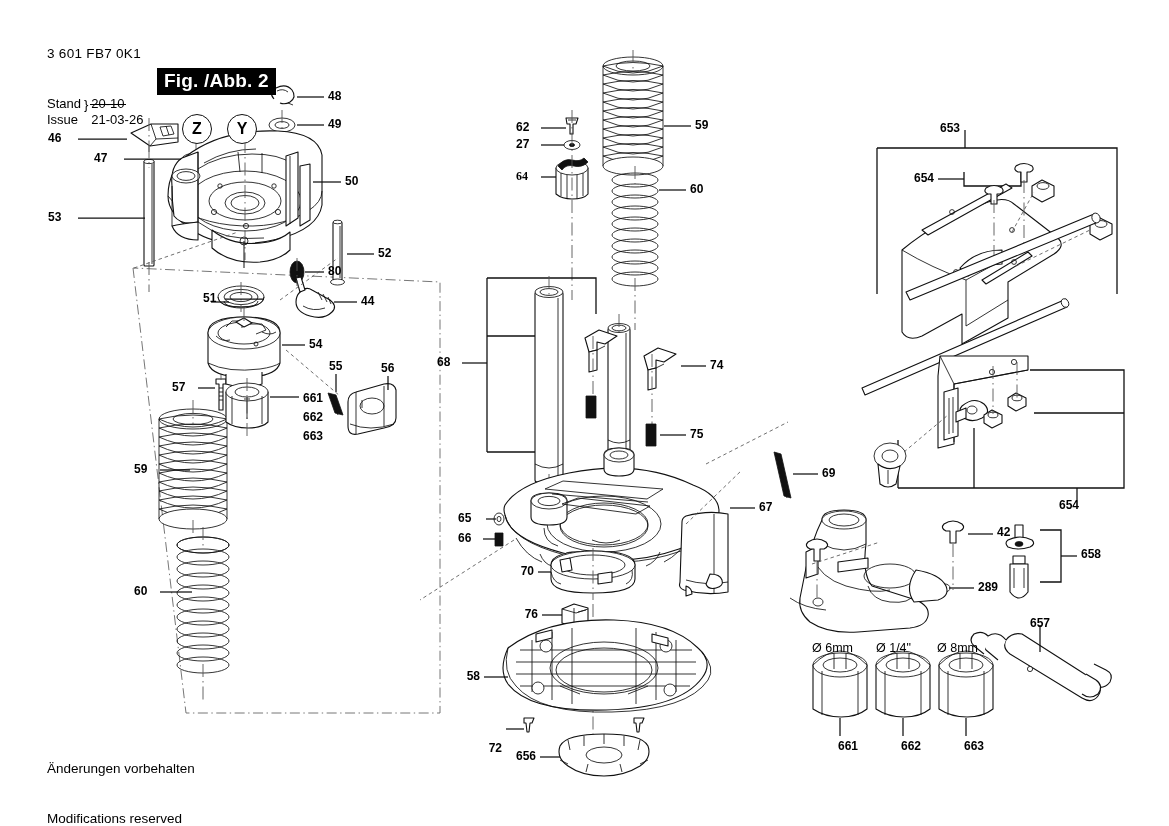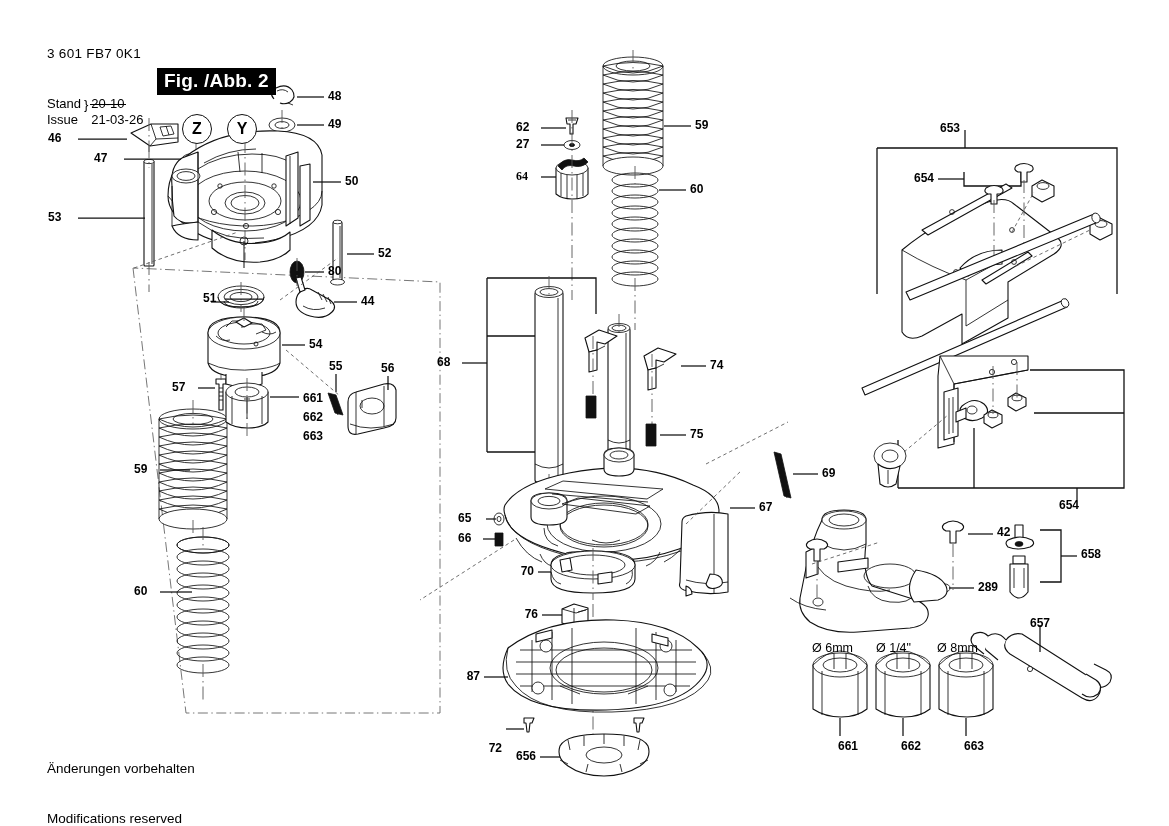--- a/index.html
+++ b/index.html
@@ -767,21 +767,21 @@
 
   <div class="cal" style="left:437px;top:354px;">68</div>
   <div class="cal" style="left:710px;top:357px;">74</div>
   <div class="cal" style="left:690px;top:426px;">75</div>
   <div class="cal" style="left:822px;top:465px;">69</div>
   <div class="cal" style="left:458px;top:510px;">65</div>
   <div class="cal" style="left:458px;top:530px;">66</div>
   <div class="cal" style="left:759px;top:499px;">67</div>
   <div class="cal right" style="left:534px;top:563px;">70</div>
   <div class="cal right" style="left:538px;top:606px;">76</div>
-  <div class="cal right" style="left:480px;top:668px;">87</div>
+  <div class="cal right" style="left:480px;top:668px;">58</div>
   <div class="cal right" style="left:502px;top:740px;">72</div>
   <div class="cal right" style="left:536px;top:748px;">656</div>
 
   <div class="cal" style="left:940px;top:120px;">653</div>
   <div class="cal right" style="left:934px;top:170px;">654</div>
   <div class="cal" style="left:1059px;top:497px;">654</div>
   <div class="cal" style="left:997px;top:524px;">42</div>
   <div class="cal" style="left:978px;top:579px;">289</div>
   <div class="cal" style="left:1081px;top:546px;">658</div>
   <div class="cal" style="left:982px;top:615px;margin-left:48px;">657</div>

